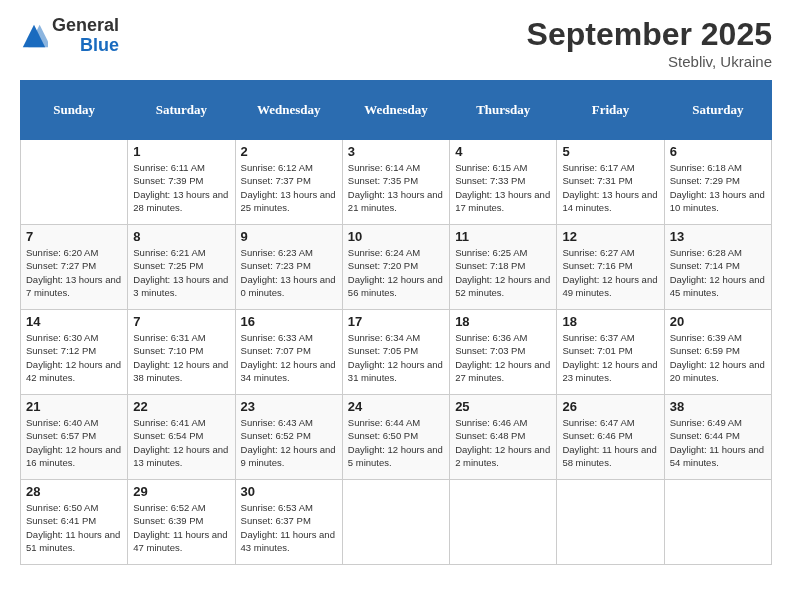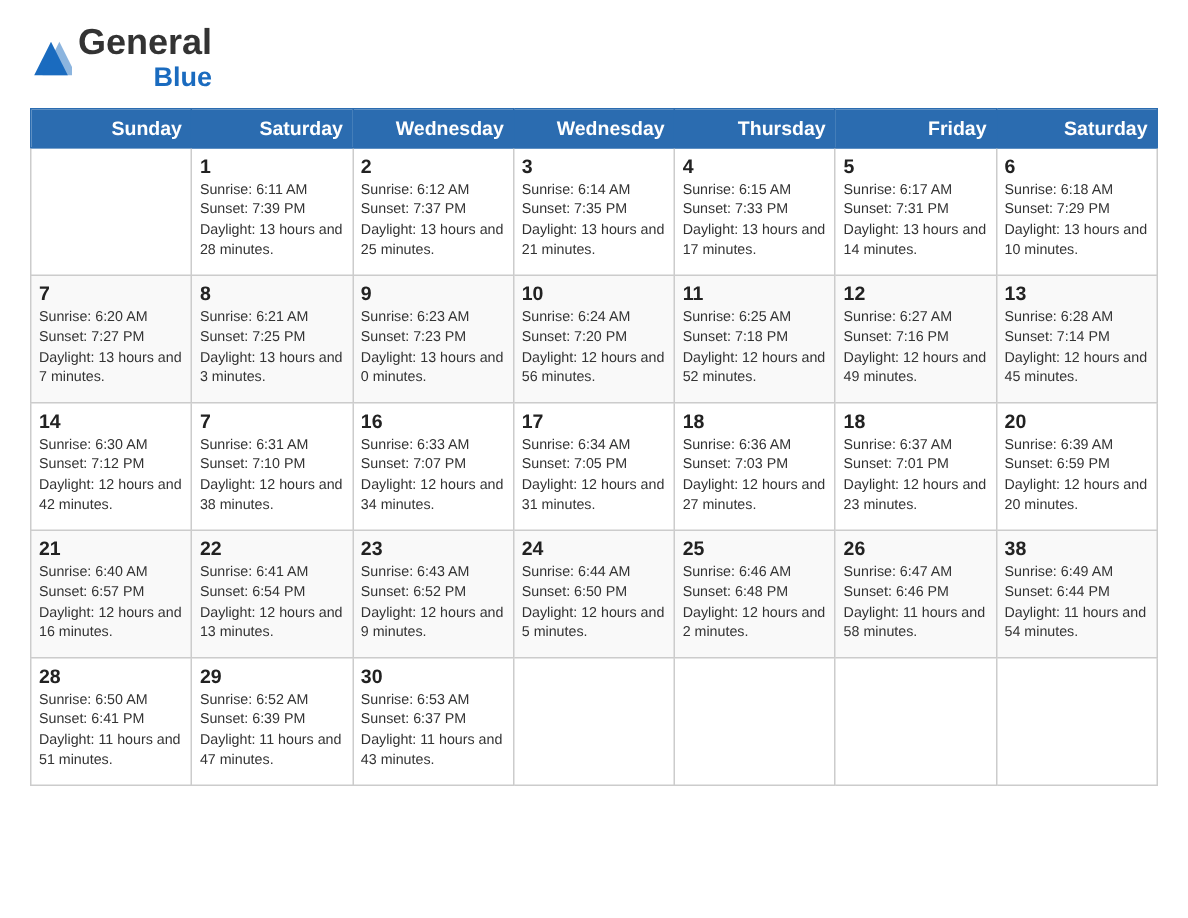--- a/index.html
+++ b/index.html
@@ -25,21 +25,21 @@
     .logo {
       display: flex;
       align-items: center;
     }
     .logo-text {
       display: flex;
       flex-direction: column;
       line-height: 1.1;
     }
     .logo-general {
-      font-size: 24px;
+      font-size: 18px;
       font-weight: bold;
       color: #333;
     }
     .logo-blue {
       font-size: 18px;
       font-weight: bold;
       color: #1a6bbf;
       text-align: right;
     }
     .logo-icon {
@@ -60,25 +60,26 @@
       color: #555;
     }
     .calendar {
       width: 100%;
       border-collapse: collapse;
       table-layout: fixed;
     }
     .calendar th {
       background: #2b6cb0;
       color: #fff;
-      text-align: right;
-      padding: 5px 6px;
+      text-align: center;
+      padding: 21px 6px;
       font-size: 13px;
       font-weight: bold;
       border: 1px solid #2b6cb0;
+      font-family: Liberation Serif, serif;
     }
     .calendar td {
       border: 1px solid #ccc;
       vertical-align: top;
       padding: 4px 5px;
       font-size: 10px;
       color: #333;
       height: 85px;
       width: calc(100% / 7);
     }
@@ -108,20 +109,24 @@
     <div class="logo">
       <svg class="logo-icon" viewBox="0 0 40 40">
         <polygon points="20,4 36,36 4,36" fill="#1a6bbf"></polygon>
         <polygon points="28,4 44,36 12,36" fill="#1a6bbf" opacity="0.5"></polygon>
       </svg>
       <div class="logo-text">
         <span class="logo-general">General</span>
         <span class="logo-blue">Blue</span>
       </div>
     </div>
+    <div class="title-section">
+      <div class="month-title">September 2025</div>
+      <div class="subtitle">Stebliv, Ukraine</div>
+    </div>
   </div>
 
   <table class="calendar">
     <thead>
       <tr>
       <th>Sunday</th>
           <th>Saturday</th>
           <th>Wednesday</th>
           <th>Wednesday</th>
           <th>Thursday</th>

